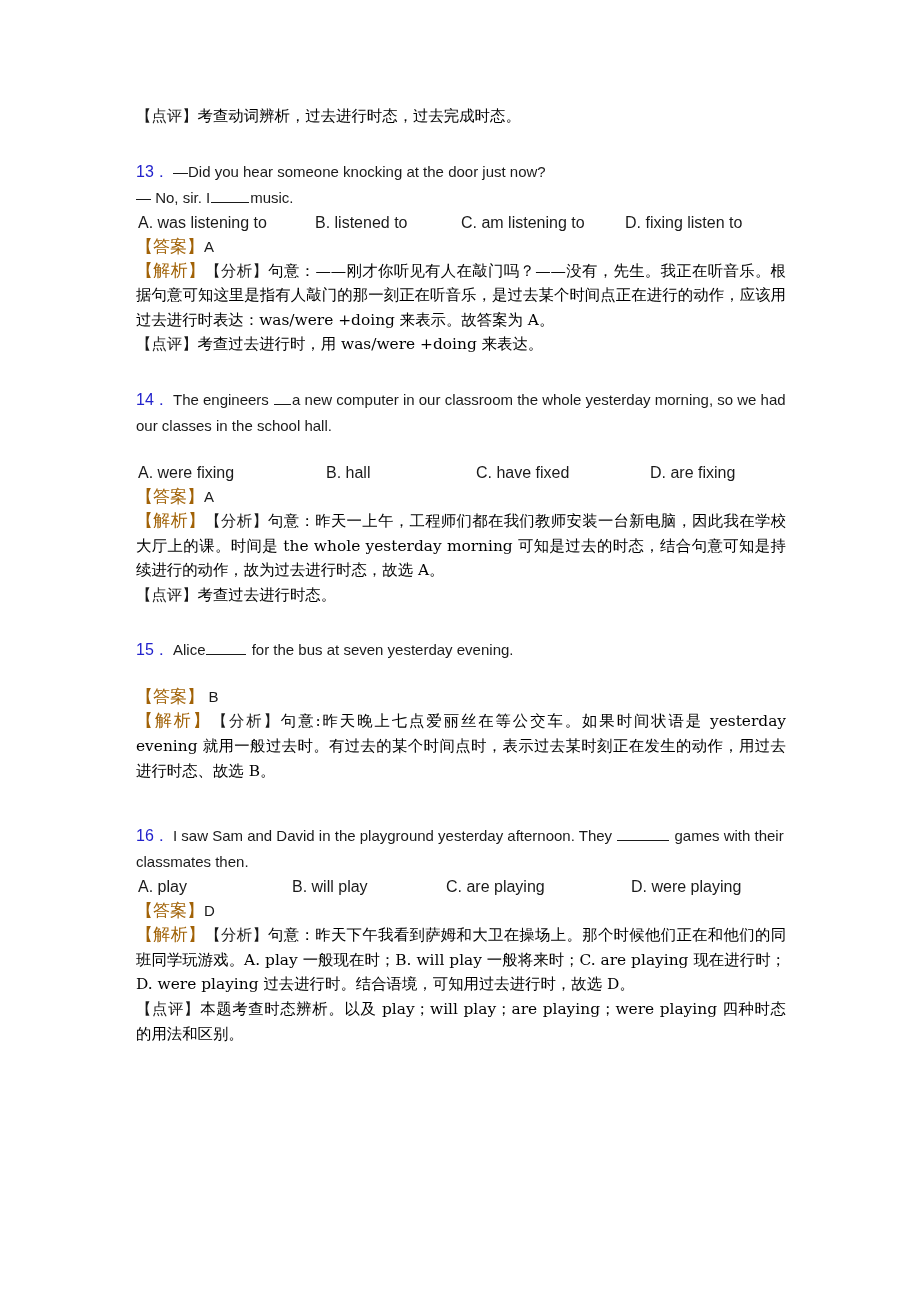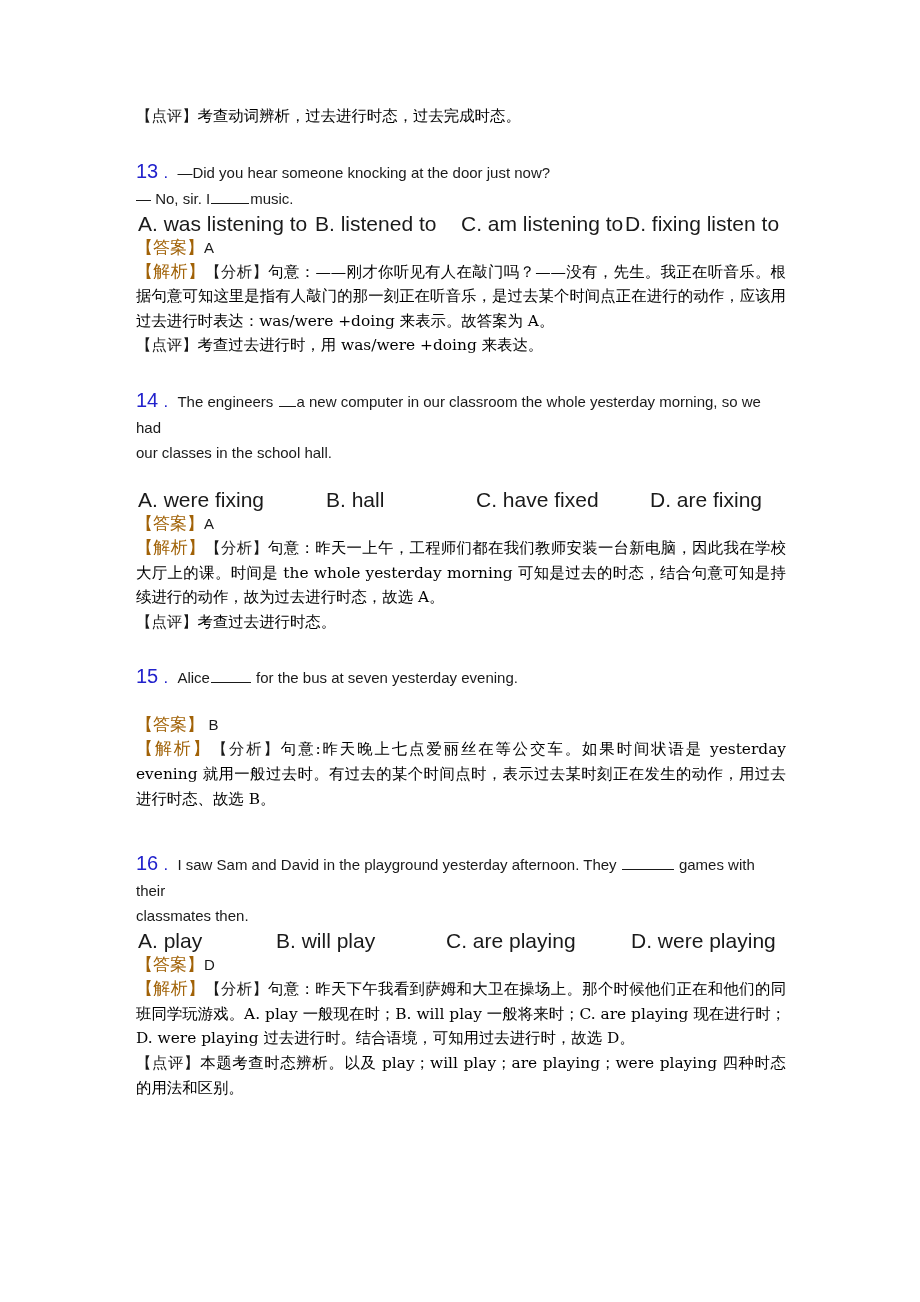--- a/index.html
+++ b/index.html
@@ -38,21 +38,21 @@
     text-align: justify;
     text-justify: inter-ideograph;
   }
 
   
   .qblock { margin-top: 0; }
 
   .qnum {
     color: #2222cc;
     font-family: "Liberation Sans", "DejaVu Sans", sans-serif;
-    font-size: 20px;
+    font-size: 16px;
   }
   .qnum-dot {
     color: #2222cc;
     font-family: "DejaVu Serif", "Liberation Serif", serif;
     font-size: 15px;
   }
   .qtext {
     font-family: "Liberation Sans", "DejaVu Sans", sans-serif;
     font-size: 15px;
     line-height: 25px;
@@ -69,21 +69,21 @@
   .blank-13 { width: 38px; }
   .blank-14 { width: 17px; }
   .blank-15 { width: 40px; }
   .blank-16 { width: 52px; }
 
   
   .options {
     position: relative;
     height: 25px;
     font-family: "Liberation Sans", "DejaVu Sans", sans-serif;
-    font-size: 21px;
+    font-size: 16px;
     line-height: 25px;
     color: #1a1a1a;
     white-space: nowrap;
   }
   .opt { position: absolute; top: 0; }
 
   
   .mark-blue {
     color: #a16207;
     font-family: "DejaVu Serif", "Liberation Serif", serif;
@@ -181,21 +181,21 @@
 
     <div class="gap-xl"></div>
 
     <div class="qblock">
       <div class="qtext">
         <span class="qnum">16</span><span class="qnum-dot">．</span>&nbsp;<span>I saw Sam and David in the playground yesterday afternoon. They</span>&nbsp;<span class="blank blank-16"></span>&nbsp;<span>games with their</span>
       </div>
       <div class="qtext">classmates then.</div>
       <div class="options">
         <span class="opt" style="left:2px">A. play</span>
-        <span class="opt" style="left:140px">B. will play</span>
+        <span class="opt" style="left:156px">B. will play</span>
         <span class="opt" style="left:310px">C. are playing</span>
         <span class="opt" style="left:495px">D. were playing</span>
       </div>
       <div class="para">
         <span class="mark-blue">【答案】</span><span class="ansletter">D</span>
       </div>
       <div class="para cn">
         <span class="mark-blue">【解析】</span><span class="mark-black">【分析】</span><span>句意：昨天下午我看到萨姆和大卫在操场上。那个时候他们正在和他们的同班同学玩游戏。A. play 一般现在时；B. will play 一般将来时；C. are playing 现在进行时；D. were playing 过去进行时。结合语境，可知用过去进行时，故选 D。</span>
       </div>
       <div class="para cn">

